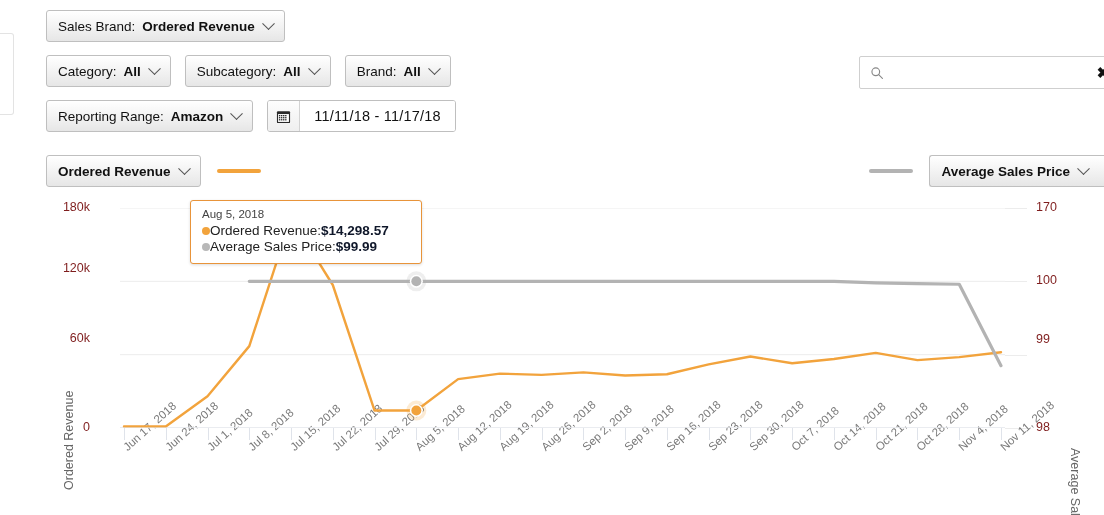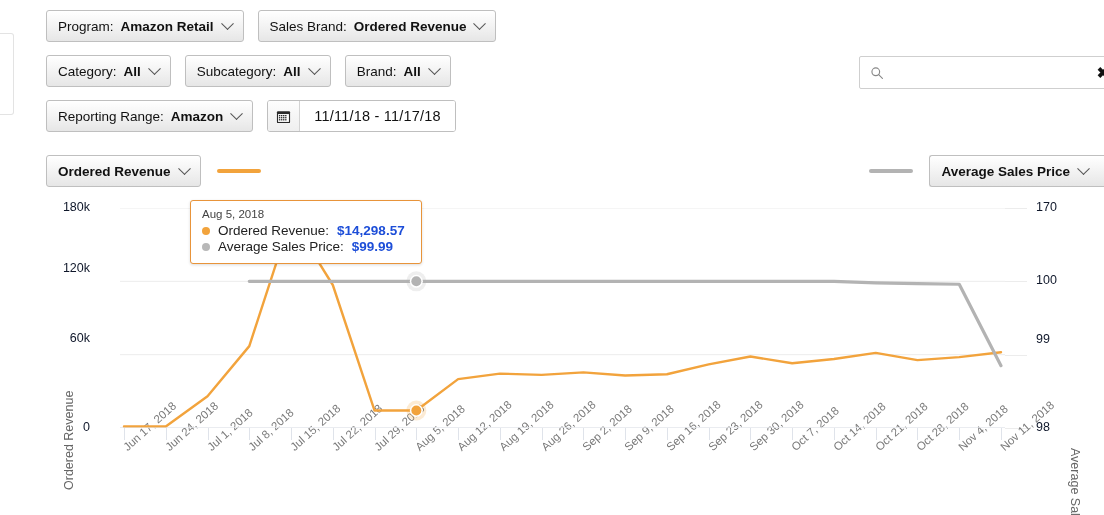--- a/index.html
+++ b/index.html
@@ -96,21 +96,21 @@
     position:absolute; left:120px; top:18px; width:885px; height:220px;
   }
 
   .axis-title {
     position:absolute; font-size:12.5px; color:#666;
     white-space:nowrap;
   }
   #y-left-title  { left:62px; top:300px; transform:rotate(-90deg); transform-origin:left top; }
   #y-right-title { left:1082px; top:258px; transform:rotate(90deg); transform-origin:left top; }
 
-  .ytick { position:absolute; font-size:12.5px; color:#0f172a; }
+  .ytick { position:absolute; font-size:12.5px; color:#7f1d1d; }
   .ytick-left  { right:1014px; text-align:right; }
   .ytick-right { left:1036px; text-align:left; }
 
   .xtick {
     position:absolute; top:0; font-size:11.5px; color:#7a7a7a;
     white-space:nowrap;
     transform:rotate(-42deg);
     transform-origin:left top;
   }
 
@@ -118,36 +118,31 @@
   #tooltip {
     position:absolute; left:190px; top:200px; width:232px;
     background:#fff;
     border:1.6px solid #e8943a;
     border-radius:3px;
     padding:7px 11px 9px 11px;
     box-shadow:0 1px 3px rgba(0,0,0,.14);
     z-index:20;
   }
   #tooltip-date { font-size:11.5px; color:#444; margin-bottom:3px; }
-  .tt-row { display:flex; align-items:center; gap:8px; font-size:13.5px; margin-top:1px; }
+  .tt-row { display:flex; align-items:center; gap:0; font-size:13.5px; margin-top:1px; }
   .tt-dot { width:8px; height:8px; border-radius:50%; flex:0 0 auto; }
   .tt-label { color:#222; }
-  .tt-value { font-weight:bold; color:#1d4ed8; }
+  .tt-value { font-weight:bold; color:#0f172a; }
 </style>
 </head>
 <body>
 
 <div id="left-edge"></div>
 
 <div class="filter-row" id="row-1">
-  <div class="btn">
-    <span>Program: </span>
-      <span class="lbl-strong">Amazon Retail</span>
-    <i class="caret"></i>
-  </div>
   <div class="btn">
     <span>Sales Brand: </span>
       <span class="lbl-strong">Ordered Revenue</span>
     <i class="caret"></i>
   </div>
 </div>
 
 <div class="filter-row" id="row-2">
   <div class="btn">
     <span>Category: </span>

